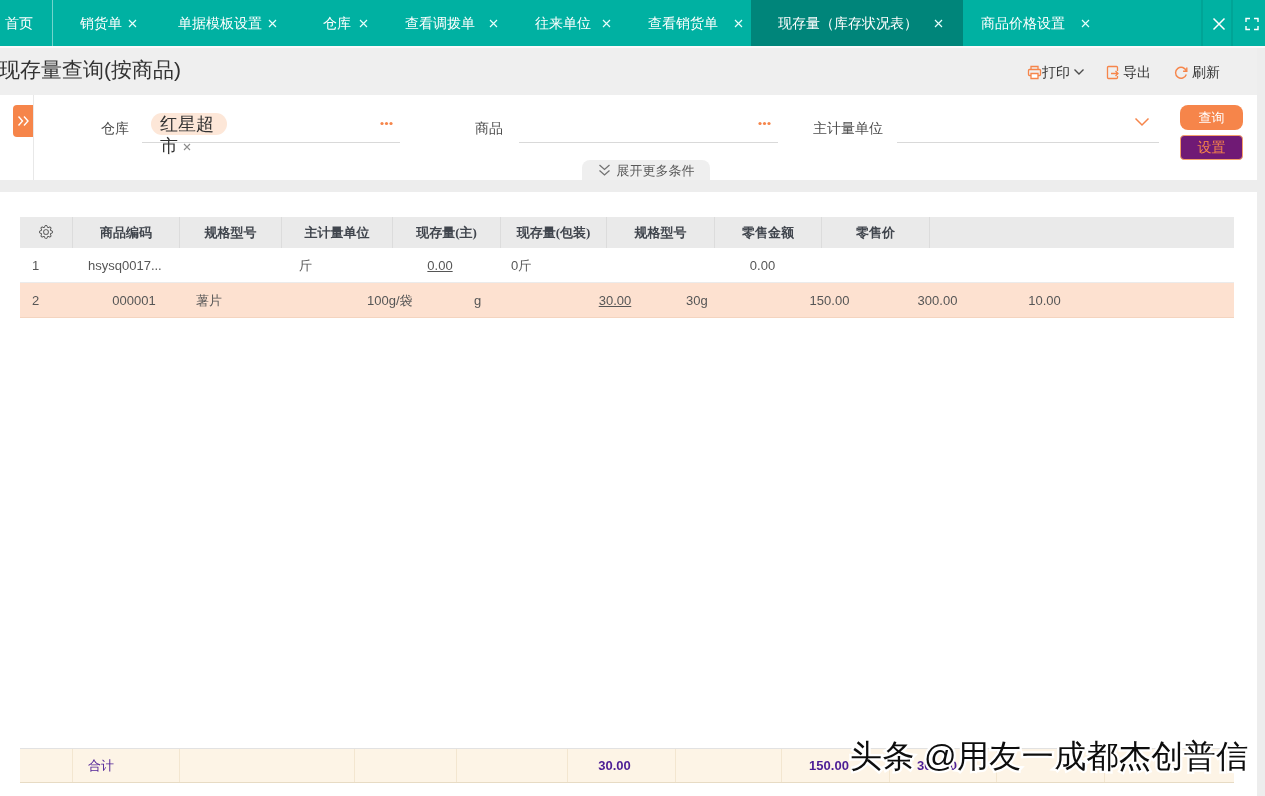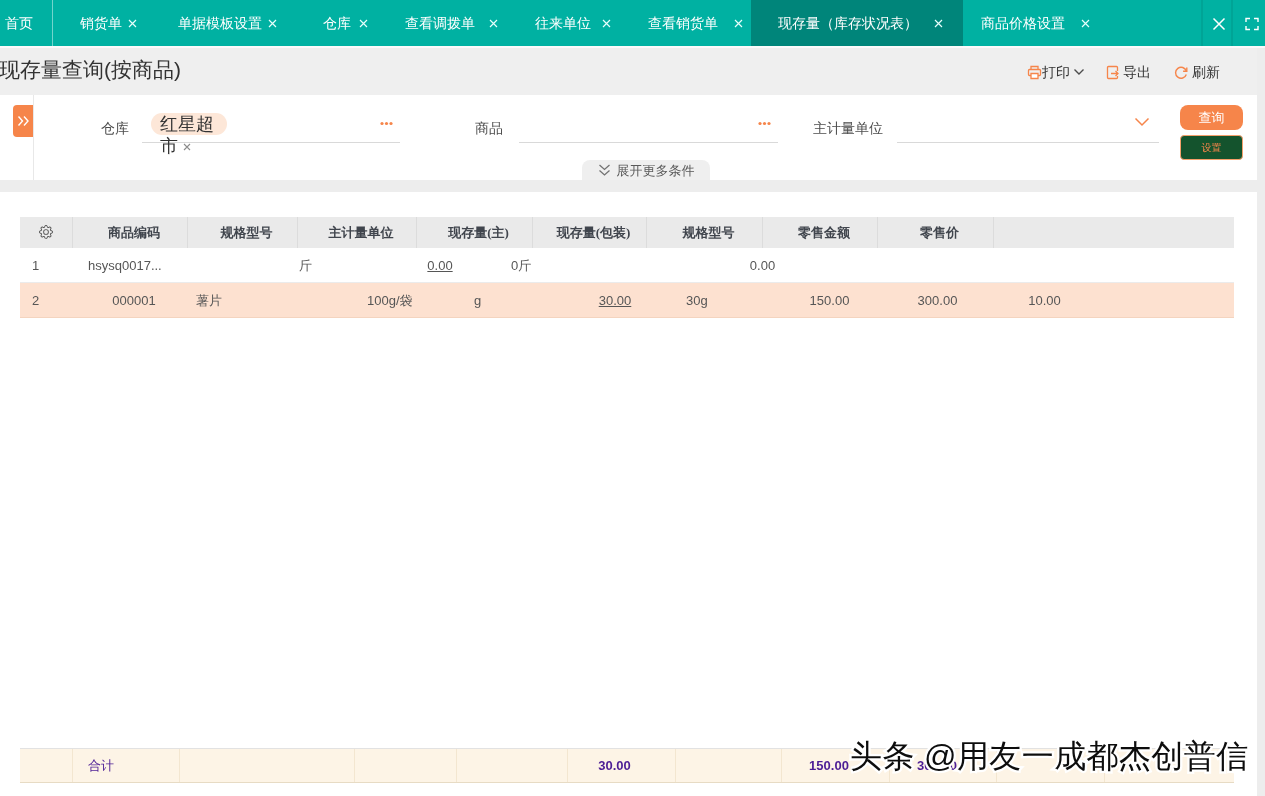--- a/index.html
+++ b/index.html
@@ -18,26 +18,26 @@
   #title { left:-1px; top:56px; font-size:21px; color:#333; }
   .tool { position:absolute; top:64px; font-size:14px; color:#333; }
   .tool svg { vertical-align:-3px; }
   
   #fpanel { left:0; top:95px; width:1257px; height:85px; background:#fff; }
   #fborder { left:33px; top:95px; width:1px; height:85px; background:#e8e8e8; }
   #handle { left:13px; top:105px; width:20px; height:32px; background:#f6854a; border-radius:4px 0 0 4px; }
   .flabel { position:absolute; top:121px; font-size:14px; line-height:14px; color:#4d4d4d; }
   .fline { position:absolute; top:142px; height:1px; background:#d9d9d9; }
   #btn-query { left:1180px; top:105px; width:63px; height:25px; background:#f6854a; border-radius:8px; color:#fff; font-size:13px; text-align:center; line-height:25px; }
-  #btn-set { left:1180px; top:135px; width:63px; height:25px; background:#14532d; border:1px solid #f5a06b; border-radius:4px; color:#f6854a; font-size:10px; text-align:center; line-height:23px; }
+  #btn-set { left:1180px; top:135px; width:63px; height:25px; background:#701a75; border:1px solid #f5a06b; border-radius:4px; color:#f6854a; font-size:14px; text-align:center; line-height:23px; }
   #expander { left:582px; top:160px; width:128px; height:21px; background:#efefef; border-radius:8px 8px 0 0; color:#595959; font-size:13px; text-align:center; line-height:21px; }
   #graystrip { left:0; top:180px; width:1257px; height:12px; background:#ededed; }
   #rightstrip { left:1257px; top:48px; width:8px; height:748px; background:#ededed; }
   
-  #thead { left:20px; top:217px; width:1214px; height:31px; background:#eaeaea; display:flex;gap:8px; }
+  #thead { left:20px; top:217px; width:1214px; height:31px; background:#eaeaea; display:flex; }
   #thead .hc { font-family:"Liberation Serif", serif; font-weight:bold; font-size:13px; color:#40454d; text-align:center; line-height:31px; border-right:1px solid #dcdcdc; height:31px; }
   #thead .hc:last-child { border-right:none; }
   .trow { position:absolute; left:20px; width:1214px; height:35px; display:flex; font-size:13px; color:#565656; }
   .trow .c { height:35px; line-height:35px; white-space:nowrap; overflow:hidden; }
   .r { text-align:center; }
   #row1 { top:248px; background:#fff; border-bottom:1px solid #ebebeb; }
   #row2 { top:283px; background:#fde1d0; border-bottom:1px solid #f4d4bf; }
   .und { text-decoration:underline; }
   
   #frow { left:20px; top:748px; width:1214px; height:35px; background:#fdf4e6; border-top:1px solid #e2e2e2; border-bottom:1px solid #e7dbc4; display:flex; font-size:13px; color:#4c1d95; }

